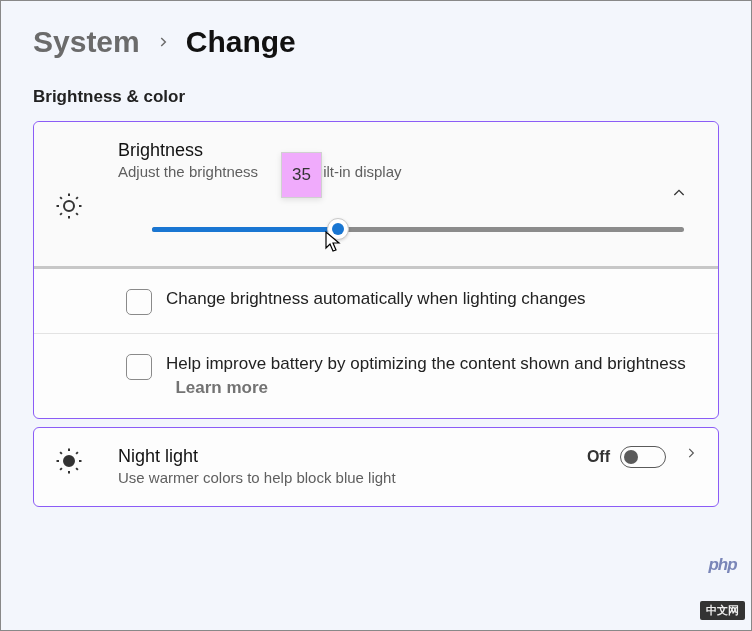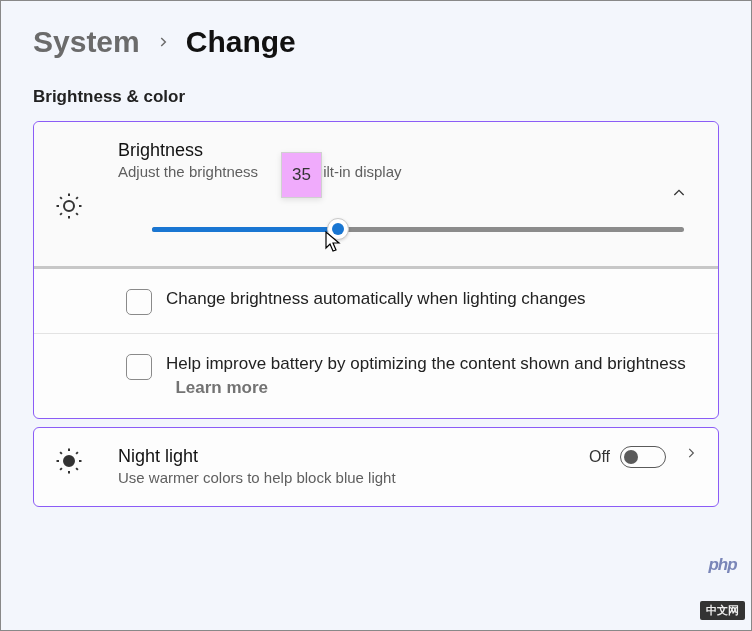--- a/index.html
+++ b/index.html
@@ -87,21 +87,21 @@
   .checkbox {
     flex: 0 0 26px; width: 26px; height: 26px;
     border: 1.5px solid #8a8a8a; border-radius: 5px;
     margin-top: 2px; cursor:pointer; background:#fdfdfd;
   }
   .check-label { font-size: 17px; color: #222; line-height: 1.4; }
   .learn-more { color: #737373; cursor:pointer; font-weight:600;text-align:right; }
   .gap { height: 8px; }
   .night-col { flex:1; }
   .toggle-wrap { display:flex; align-items:center; gap:10px; cursor:pointer; }
-  .toggle-label { font-size: 16px; color:#333; }
+  .toggle-label { font-size: 16px; color:#333;font-weight:bold; }
   .toggle {
     width: 46px; height: 22px; border-radius: 11px;
     border: 1.5px solid #5a5a5a; position: relative; background:#fdfdfd;
   }
   .toggle-knob {
     position:absolute; left:3px; top:50%; transform:translateY(-50%);
     width:14px; height:14px; border-radius:50%; background:#5a5a5a;
   }
   .chev-right { margin-left: 18px; color:#555; cursor:pointer; }
   .watermark {

